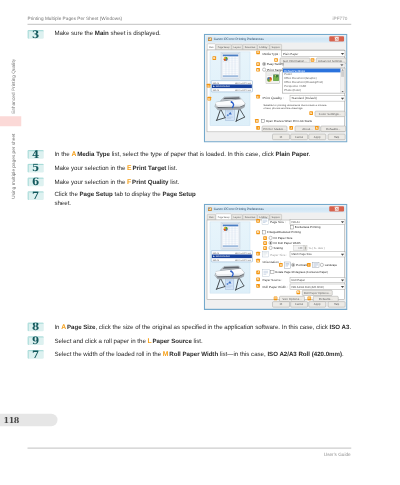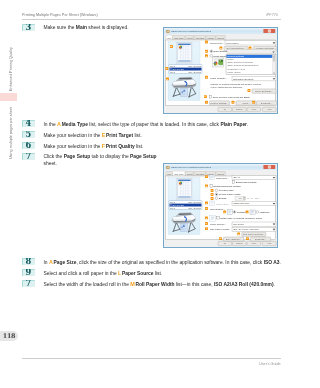--- a/index.html
+++ b/index.html
@@ -19,21 +19,21 @@
 
   
   .hdr{position:absolute;left:22px;top:12.7px;font-size:3.75px;color:#737373;letter-spacing:0.02px;}
   .hdr-right{position:absolute;left:266px;top:12.7px;font-size:3.75px;color:#9a9a9a;}
   .hdr-rule{position:absolute;left:22px;width:259px;top:19.2px;height:0.6px;background:#cdcdcd;}
 
   
   .ftr-rule{position:absolute;left:22px;width:259px;top:357.5px;height:0.6px;background:#cdcdcd;}
   .ftr-right{position:absolute;left:259px;top:362.2px;font-size:3.75px;color:#8f8f8f;}
   .pagenum{position:absolute;left:0;top:330.5px;width:18px;height:10px;background:#e6e6e6;
-           border-radius:0 5px 5px 0;}
+           border-radius:0 5px 5px 0;padding-left:28px;}
   .pagenum span{position:absolute;left:0;width:18px;text-align:center;top:1.1px;font-size:6.4px;
                 font-weight:bold;color:#474747;font-family:"DejaVu Serif",serif;letter-spacing:-0.3px;}
 
   
   .step{position:absolute;}
   .badge{position:absolute;left:0;top:0;width:13.6px;height:7.3px;background:#ddf1f0;
          border-radius:1px;overflow:hidden;}
   .badge em{position:absolute;left:0;top:0;width:13.6px;height:1.5px;background:#a9dcd9;display:block;}
   .badge i{position:absolute;left:0;top:1.5px;width:1.7px;height:5.8px;background:#a9dcd9;display:block;}
   .badge b{position:absolute;left:0.4px;width:12.8px;text-align:center;top:0;height:7.3px;

